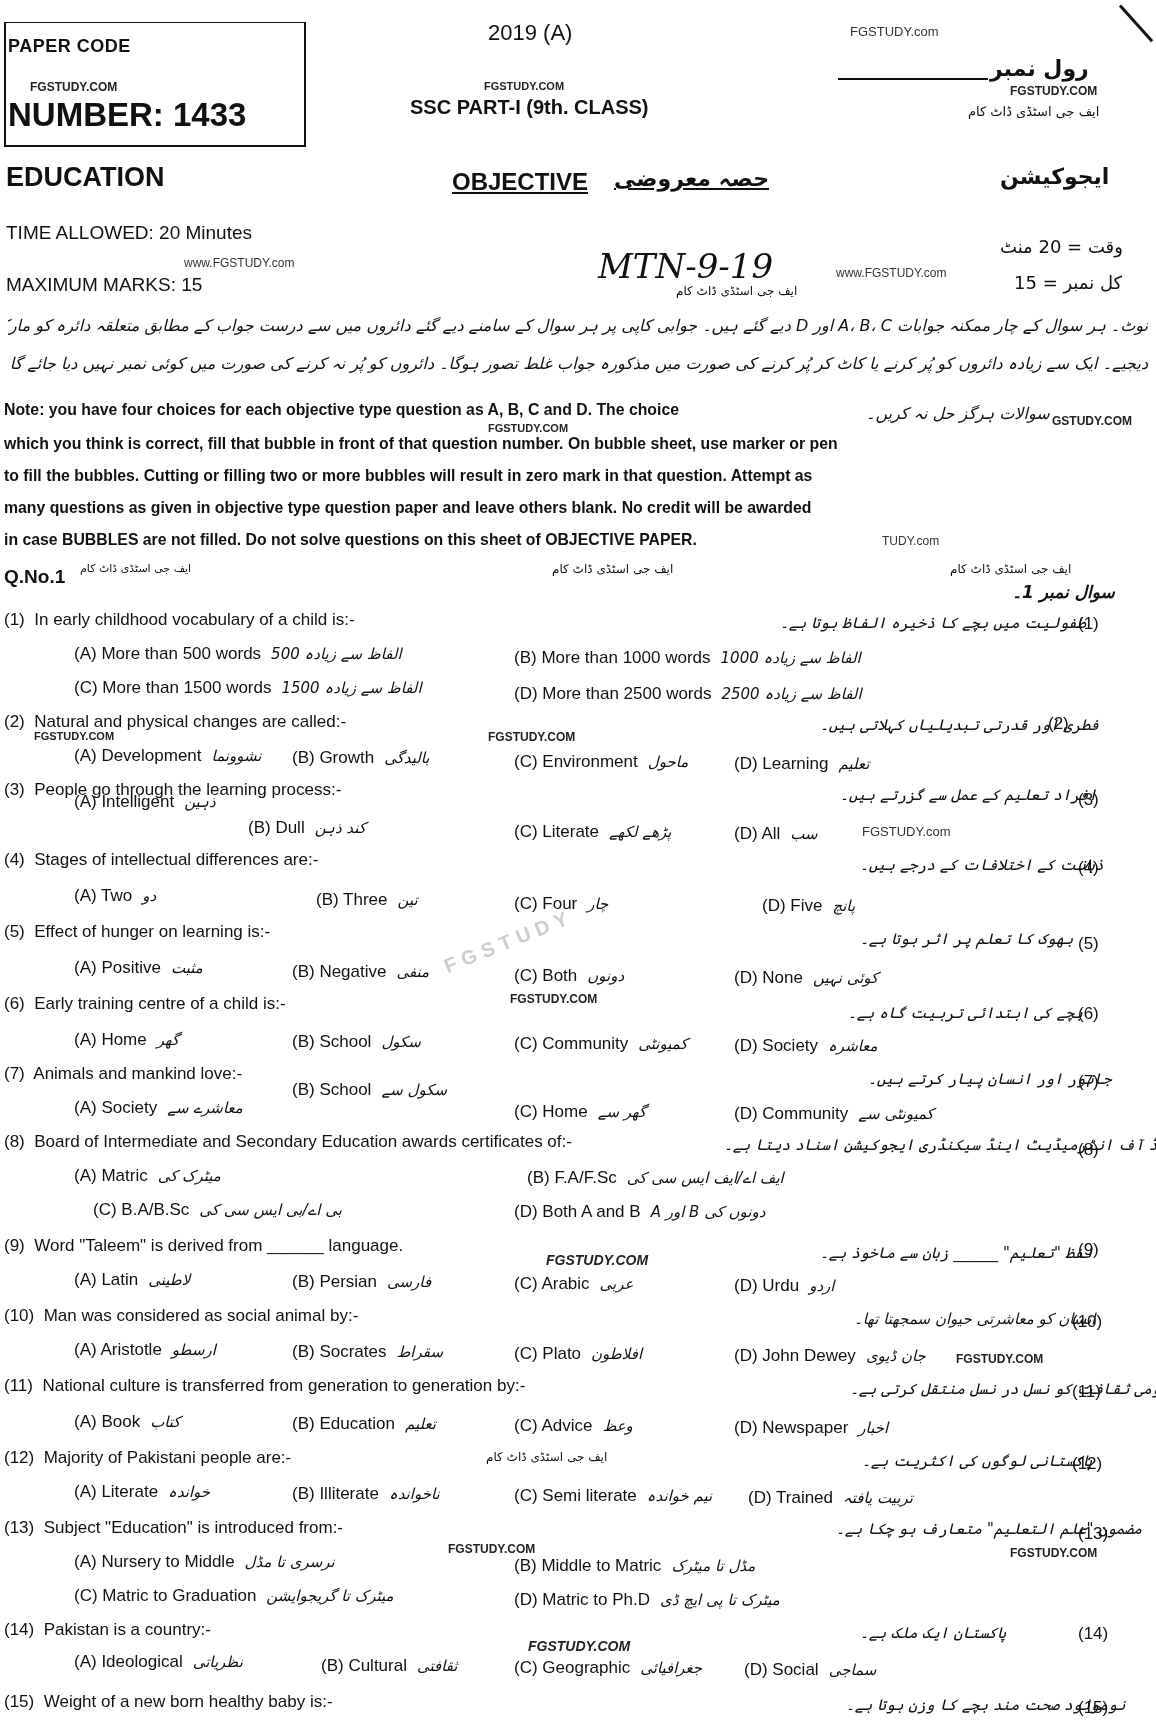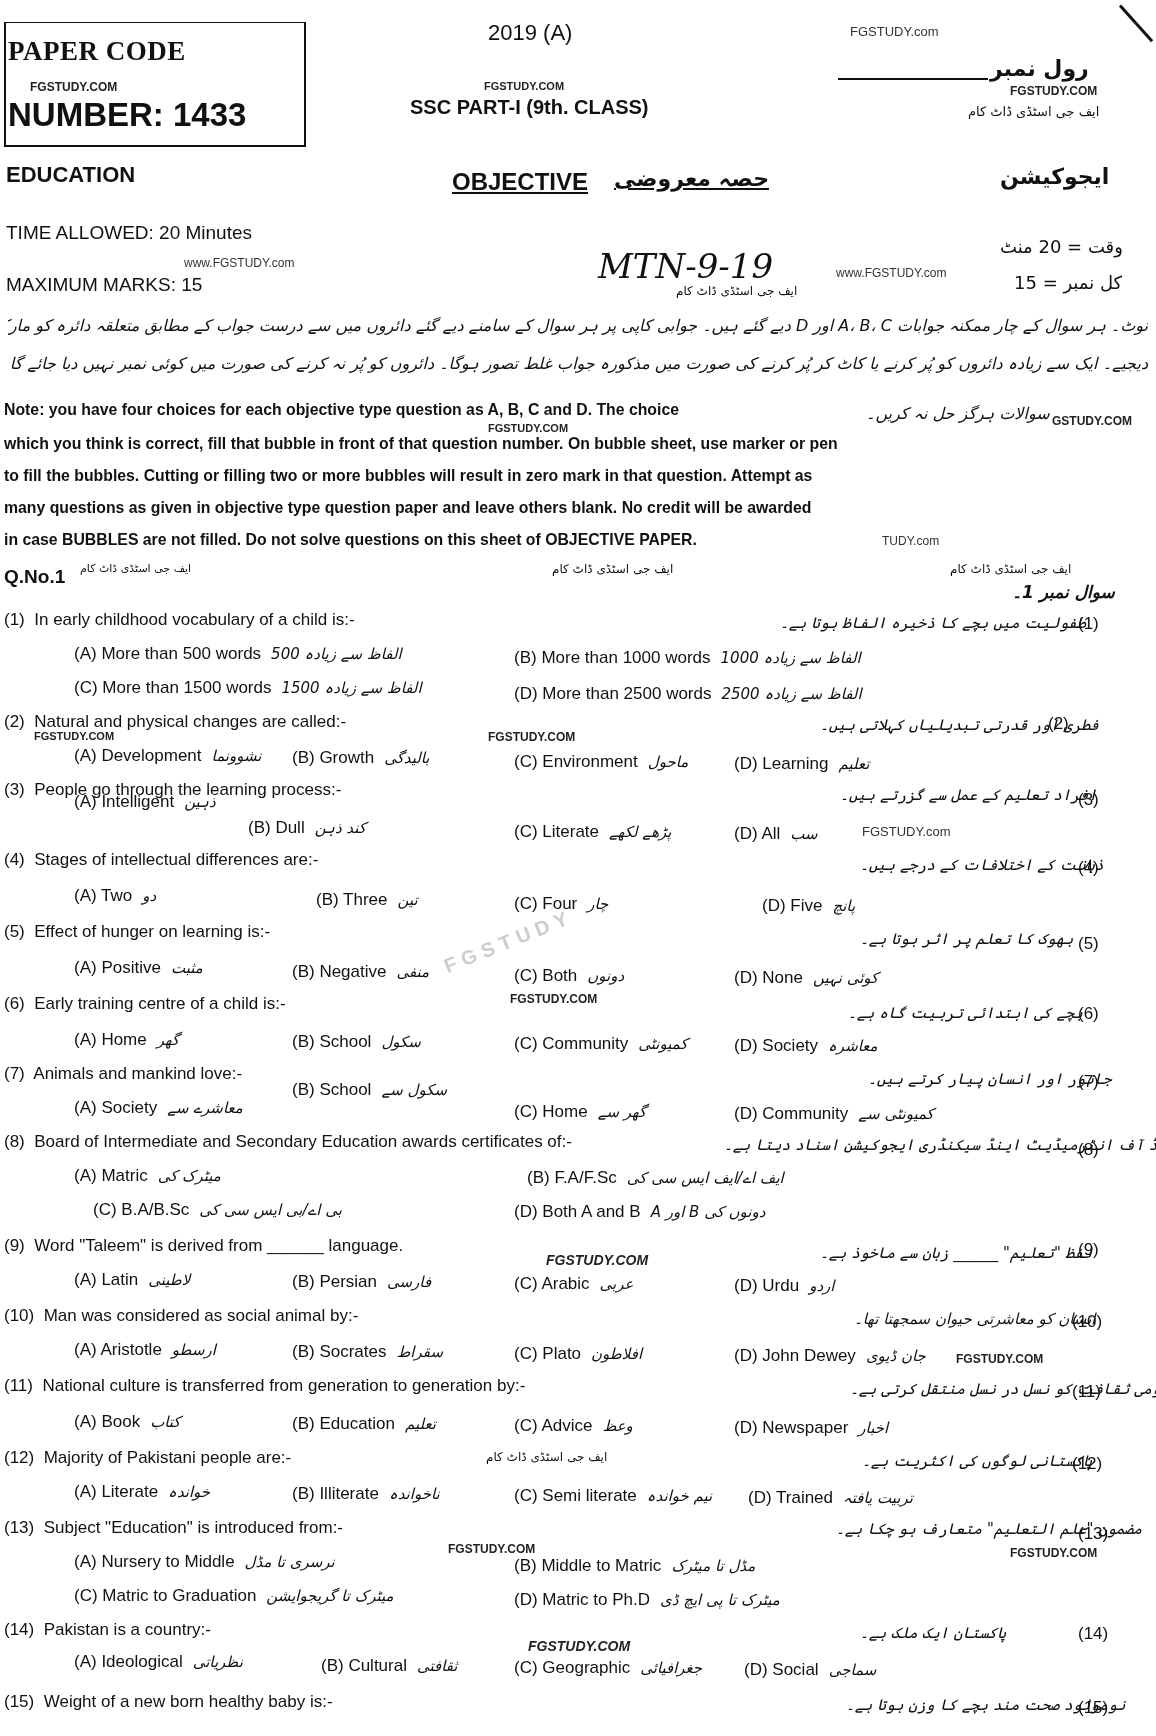--- a/index.html
+++ b/index.html
@@ -1,25 +1,25 @@
 <!DOCTYPE html>
 <html><head>
 <meta charset="utf-8">
 <style>
   html, body { margin:0; padding:0; background:#fff; }
   body { width:1156px; height:1736px; position:relative; overflow:hidden; color:#111; font-family:"Liberation Sans", sans-serif; }
   .abs { position:absolute; white-space:nowrap; }
   .code-box { position:absolute; left:4px; top:22px; width:298px; height:122px; border:2px solid #111; border-top-width:1px; }
-  .code-title { font-size:27px; font-weight:bold; left:8px; top:36px; letter-spacing:0.5px;font-family:Liberation Serif, serif; }
+  .code-title { font-size:18px; font-weight:bold; left:8px; top:36px; letter-spacing:0.5px; }
   .wm { font-size:12px; font-weight:bold; color:#222; }
   .wm-light { font-size:12px; color:#333; }
   .code-num { font-size:33px; font-weight:bold; left:8px; top:96px; }
   .year { font-size:22px; left:488px; top:20px; }
   .ssc { font-size:20px; font-weight:bold; left:410px; top:96px; }
-  .edu { font-size:22px; font-weight:bold; left:6px; top:162px; }
+  .edu { font-size:27px; font-weight:bold; left:6px; top:162px; }
   .obj { font-size:24px; font-weight:bold; left:452px; top:168px; text-decoration:underline; }
   .urdu { font-family:"DejaVu Sans", sans-serif; direction:rtl; unicode-bidi:plaintext; }
   .urdu-head { font-size:22px; font-weight:bold; }
   .info { font-size:19px; }
   .note { font-size:17px; font-weight:bold; transform:scaleX(0.93); transform-origin:left; }
   .urdu-note { font-size:16px; font-style:italic; }
   .qno { font-size:19px; font-weight:bold; }
   .q { font-size:17px; }
   .opt { font-size:17px; }
   .opt .ur { font-family:"DejaVu Sans", sans-serif; font-size:15px; font-style:italic; margin-left:10px; }

